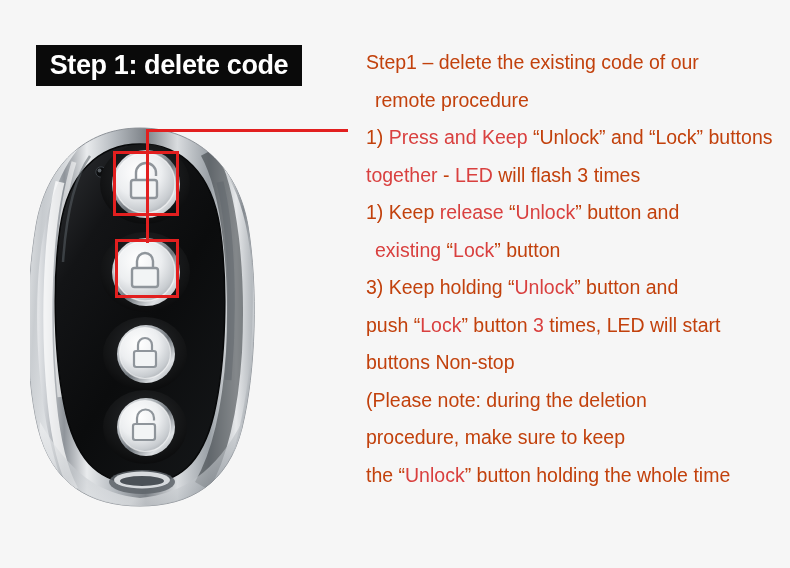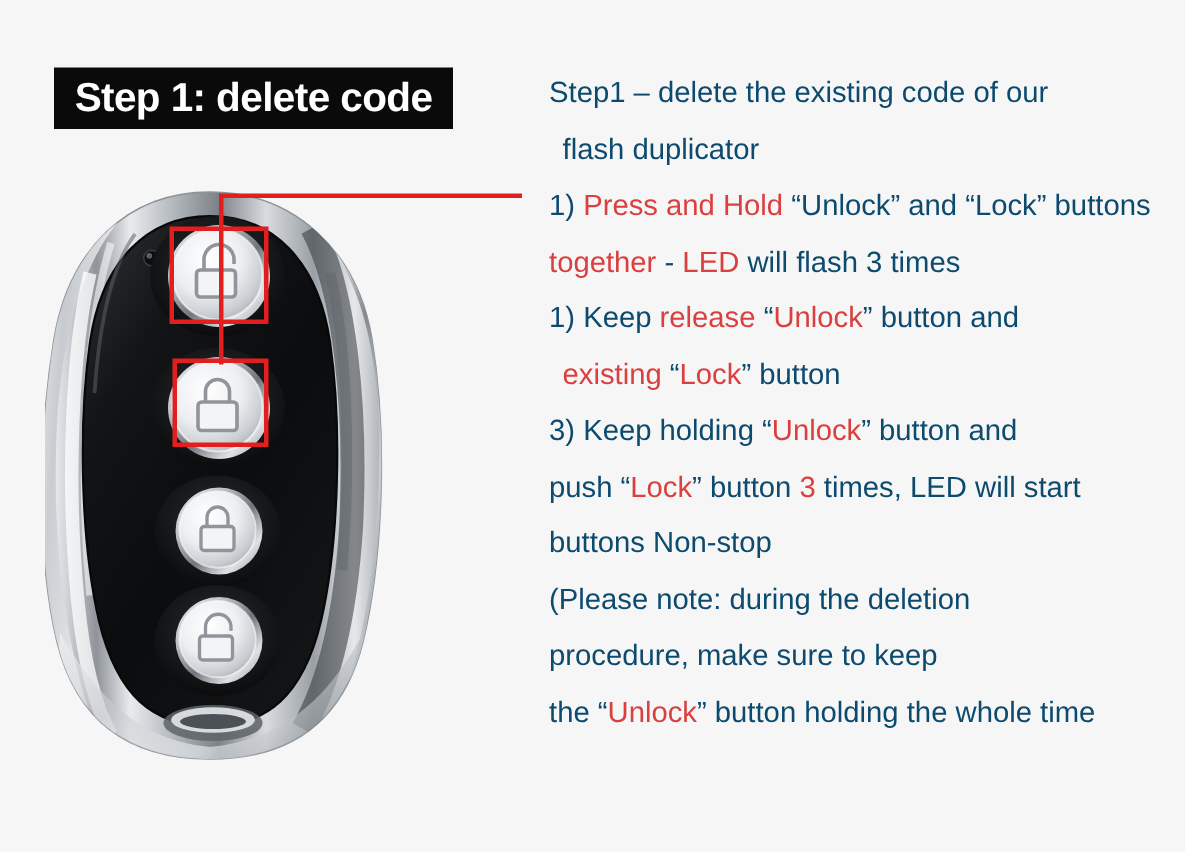--- a/index.html
+++ b/index.html
@@ -91,21 +91,21 @@
     color: #1b1b1b;
     line-height: 37.5px;
   }
   .instructions .line {
     white-space: nowrap;
     height: 37.5px;
     overflow: visible;
   }
   .instructions .indent { padding-left: 9px; }
   .seg-red { color: #d9403f; }
-  .seg-black { color: #0c4a6e; }
+  .seg-black { color: #c2410c; }
 </style>
 </head>
 <body>
 
 <div class="canvas">
 
   <div class="title-banner">
     <span class="title-text">Step 1: delete code</span>
   </div>
 
@@ -246,22 +246,22 @@
 
   <div class="annot">
     <div class="annot-line-h"></div>
     <div class="annot-line-v"></div>
     <div class="annot-box box-unlock"></div>
     <div class="annot-box box-lock"></div>
   </div>
 
   <div class="instructions">
       <div class="line"><span class="seg-black">Step1 – delete the existing code of our</span></div>
-      <div class="line indent"><span class="seg-black">flash duplicator</span></div>
-      <div class="line"><span class="seg-black">1) </span><span class="seg-red">Press and Hold</span><span class="seg-black"> “Unlock” and “Lock” buttons</span></div>
+      <div class="line indent"><span class="seg-black">remote procedure</span></div>
+      <div class="line"><span class="seg-black">1) </span><span class="seg-red">Press and Keep</span><span class="seg-black"> “Unlock” and “Lock” buttons</span></div>
       <div class="line"><span class="seg-red">together</span><span class="seg-black"> - </span><span class="seg-red">LED</span><span class="seg-black"> will flash 3 times</span></div>
       <div class="line"><span class="seg-black">1) Keep </span><span class="seg-red">release</span><span class="seg-black"> “</span><span class="seg-red">Unlock</span><span class="seg-black">” button and</span></div>
       <div class="line indent"><span class="seg-red">existing</span><span class="seg-black"> “</span><span class="seg-red">Lock</span><span class="seg-black">” button</span></div>
       <div class="line"><span class="seg-black">3) Keep holding “</span><span class="seg-red">Unlock</span><span class="seg-black">” button and</span></div>
       <div class="line"><span class="seg-black">push “</span><span class="seg-red">Lock</span><span class="seg-black">” button </span><span class="seg-red">3</span><span class="seg-black"> times, LED will start</span></div>
       <div class="line"><span class="seg-black">buttons Non-stop</span></div>
       <div class="line"><span class="seg-black">(Please note: during the deletion</span></div>
       <div class="line"><span class="seg-black">procedure, make sure to keep</span></div>
       <div class="line"><span class="seg-black">the “</span><span class="seg-red">Unlock</span><span class="seg-black">” button holding the whole time</span></div>
     </div>

